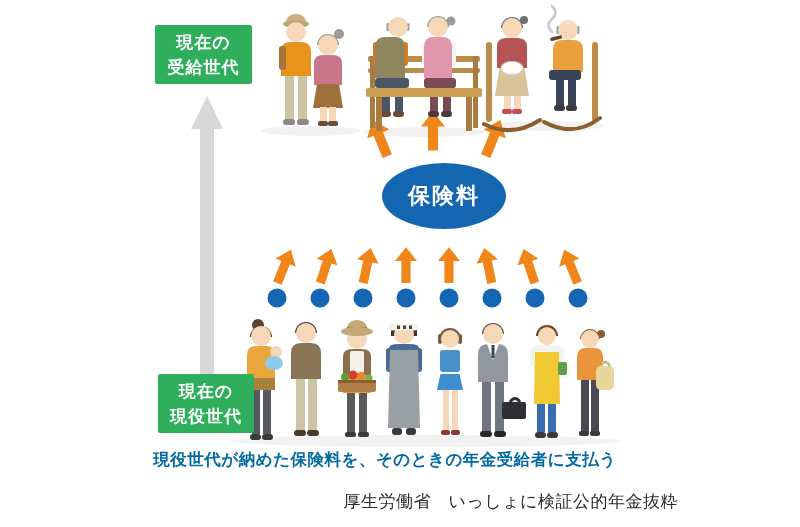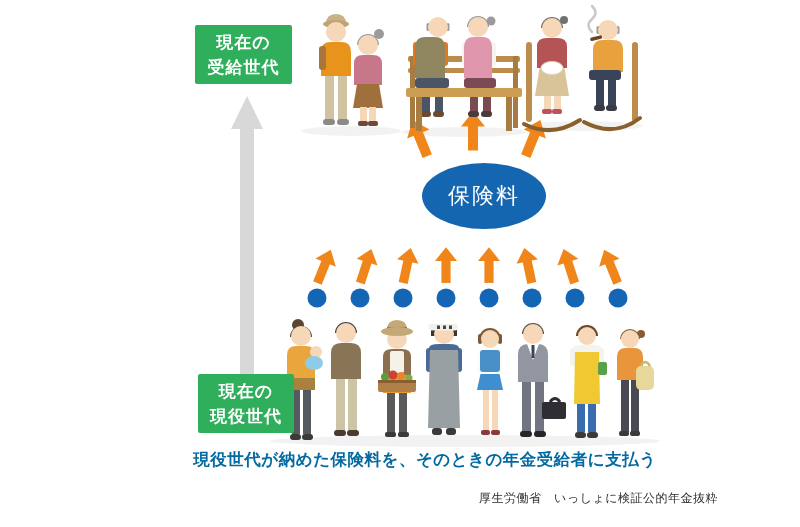--- a/index.html
+++ b/index.html
@@ -1,41 +1,40 @@
 <!DOCTYPE html>
 <html><head>
 <meta charset="utf-8">
 <style>
   html,body{margin:0;padding:0;background:#ffffff;}
   .canvas{
     position:relative;width:696px;height:527px;background:#ffffff;overflow:hidden;
     font-family:"DejaVu Sans","Liberation Sans",sans-serif;
-    margin-left:40px;
   }
   .diagram-svg{position:absolute;left:0;top:0;width:800px;height:527px;}
   .gen-box{
     position:absolute;background:#2fae5b;color:#ffffff;font-weight:bold;
     font-size:17px;line-height:1.45;text-align:center;white-space:pre-line;
     display:flex;align-items:center;justify-content:center;border-radius:2px;
     letter-spacing:1px;
   }
   .gen-box.top{left:155px;top:25px;width:97px;height:59px;}
   .gen-box.bottom{left:158px;top:374px;width:96px;height:59px;}
   .premium-label{
     position:absolute;left:382px;top:163px;width:124px;height:66px;
     display:flex;align-items:center;justify-content:center;
-    color:#ffffff;font-weight:normal;font-size:22px;letter-spacing:2px;
+    color:#ffffff;font-weight:bold;font-size:22px;letter-spacing:2px;
   }
   .caption{
     position:absolute;left:140px;top:449px;width:490px;text-align:center;
     color:#0369a1;font-weight:bold;font-size:16.5px;letter-spacing:0.5px;
   }
   .credit{
     position:absolute;right:18px;top:490px;text-align:right;
-    color:#2b2b2b;font-size:12px;letter-spacing:0.5px;
+    color:#2b2b2b;font-size:17px;letter-spacing:0.5px;
   }
 </style>
 </head>
 <body>
 
 <div class="canvas">
 
   <svg class="diagram-svg" viewBox="0 0 800 527" xmlns="http://www.w3.org/2000/svg">
     <defs>
       <symbol id="arr" viewBox="0 0 24 40">

